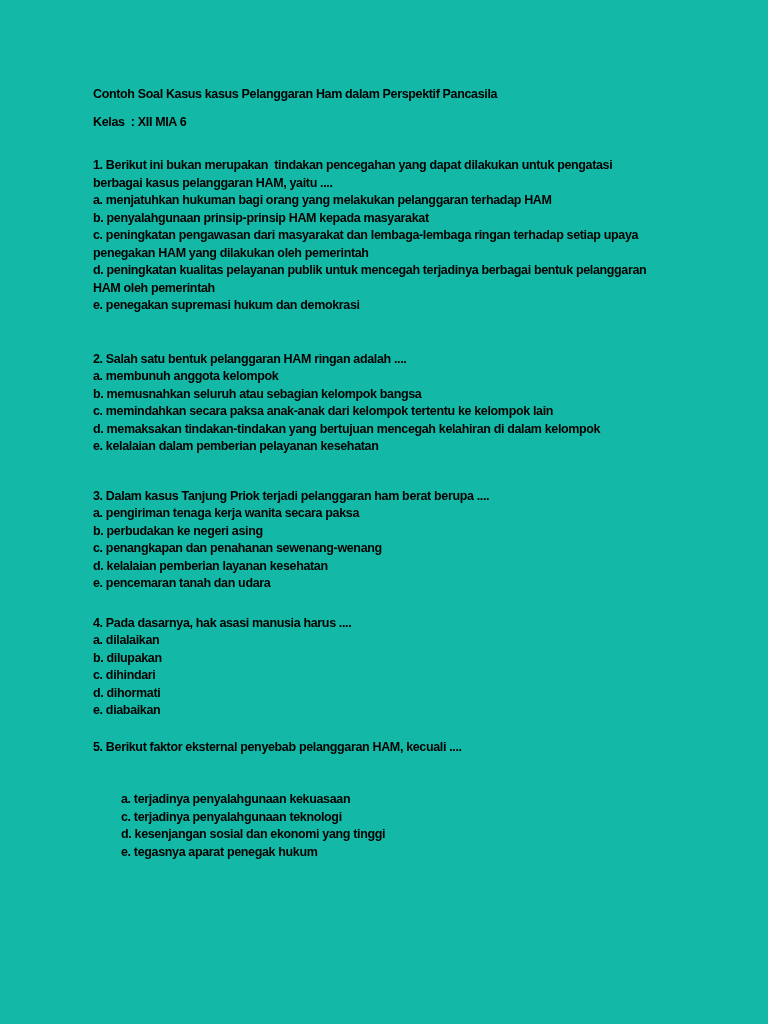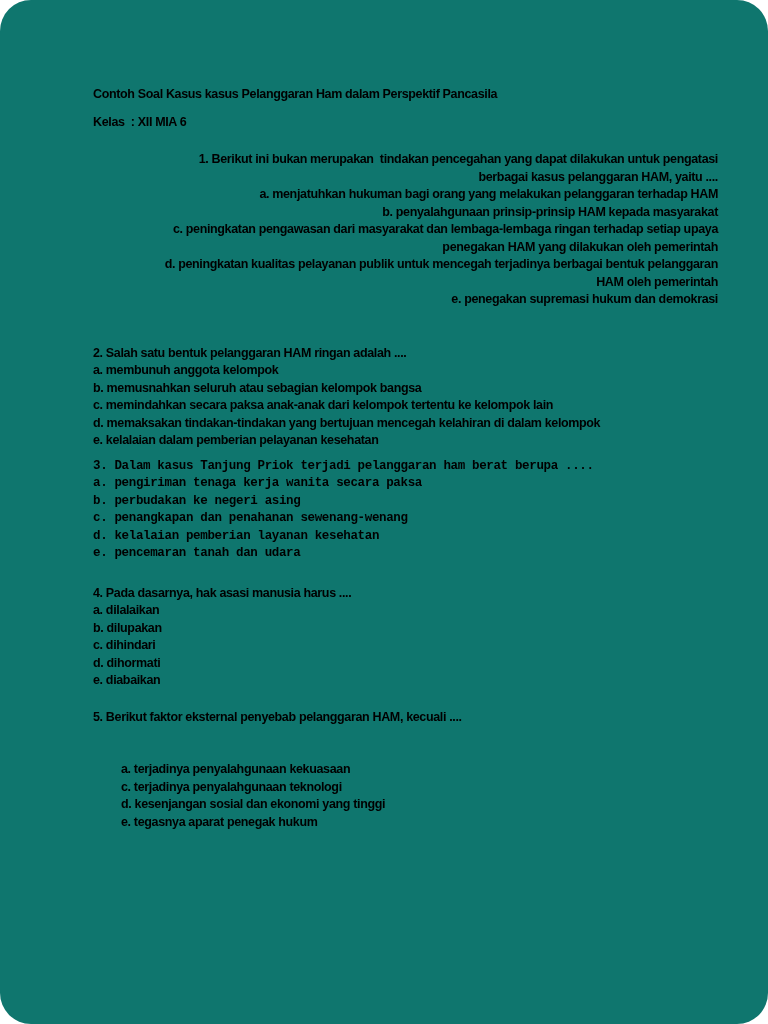--- a/index.html
+++ b/index.html
@@ -5,39 +5,38 @@
   html, body {
     margin: 0;
     padding: 0;
     background: #ffffff;
   }
   .page {
     position: relative;
     box-sizing: border-box;
     width: 768px;
     height: 1024px;
-    background: #0f766e;
+    background: #14b8a6;
     padding: 86px 50px 0 93px;
     font-family: "Liberation Sans", "DejaVu Sans", sans-serif;
     font-weight: 700;
     font-size: 12.5px;
     line-height: 17.5px;
     letter-spacing: -0.35px;
     color: #000000;
     overflow: hidden;
-    border-radius: 31px;
   }
   .hline, .tline {
     white-space: pre;
   }
   .hline + .hline { margin-top: 10px; }
   .qblock { }
-  .q1 { margin-top: 20px; text-align: right; }
+  .q1 { margin-top: 26px; }
   .q2 { margin-top: 36px; }
-  .q3 { margin-top: 8px; font-family: Liberation Mono, monospace; }
+  .q3 { margin-top: 32px; }
   .q4 { margin-top: 22px; }
   .q5 { margin-top: 19px; }
   .q5-options { margin-top: 35px; margin-left: 28px; }
 </style>
 </head>
 <body>
 
 <div class="page">
 
   <div class="hline">Contoh Soal Kasus kasus Pelanggaran Ham dalam Perspektif Pancasila</div>

